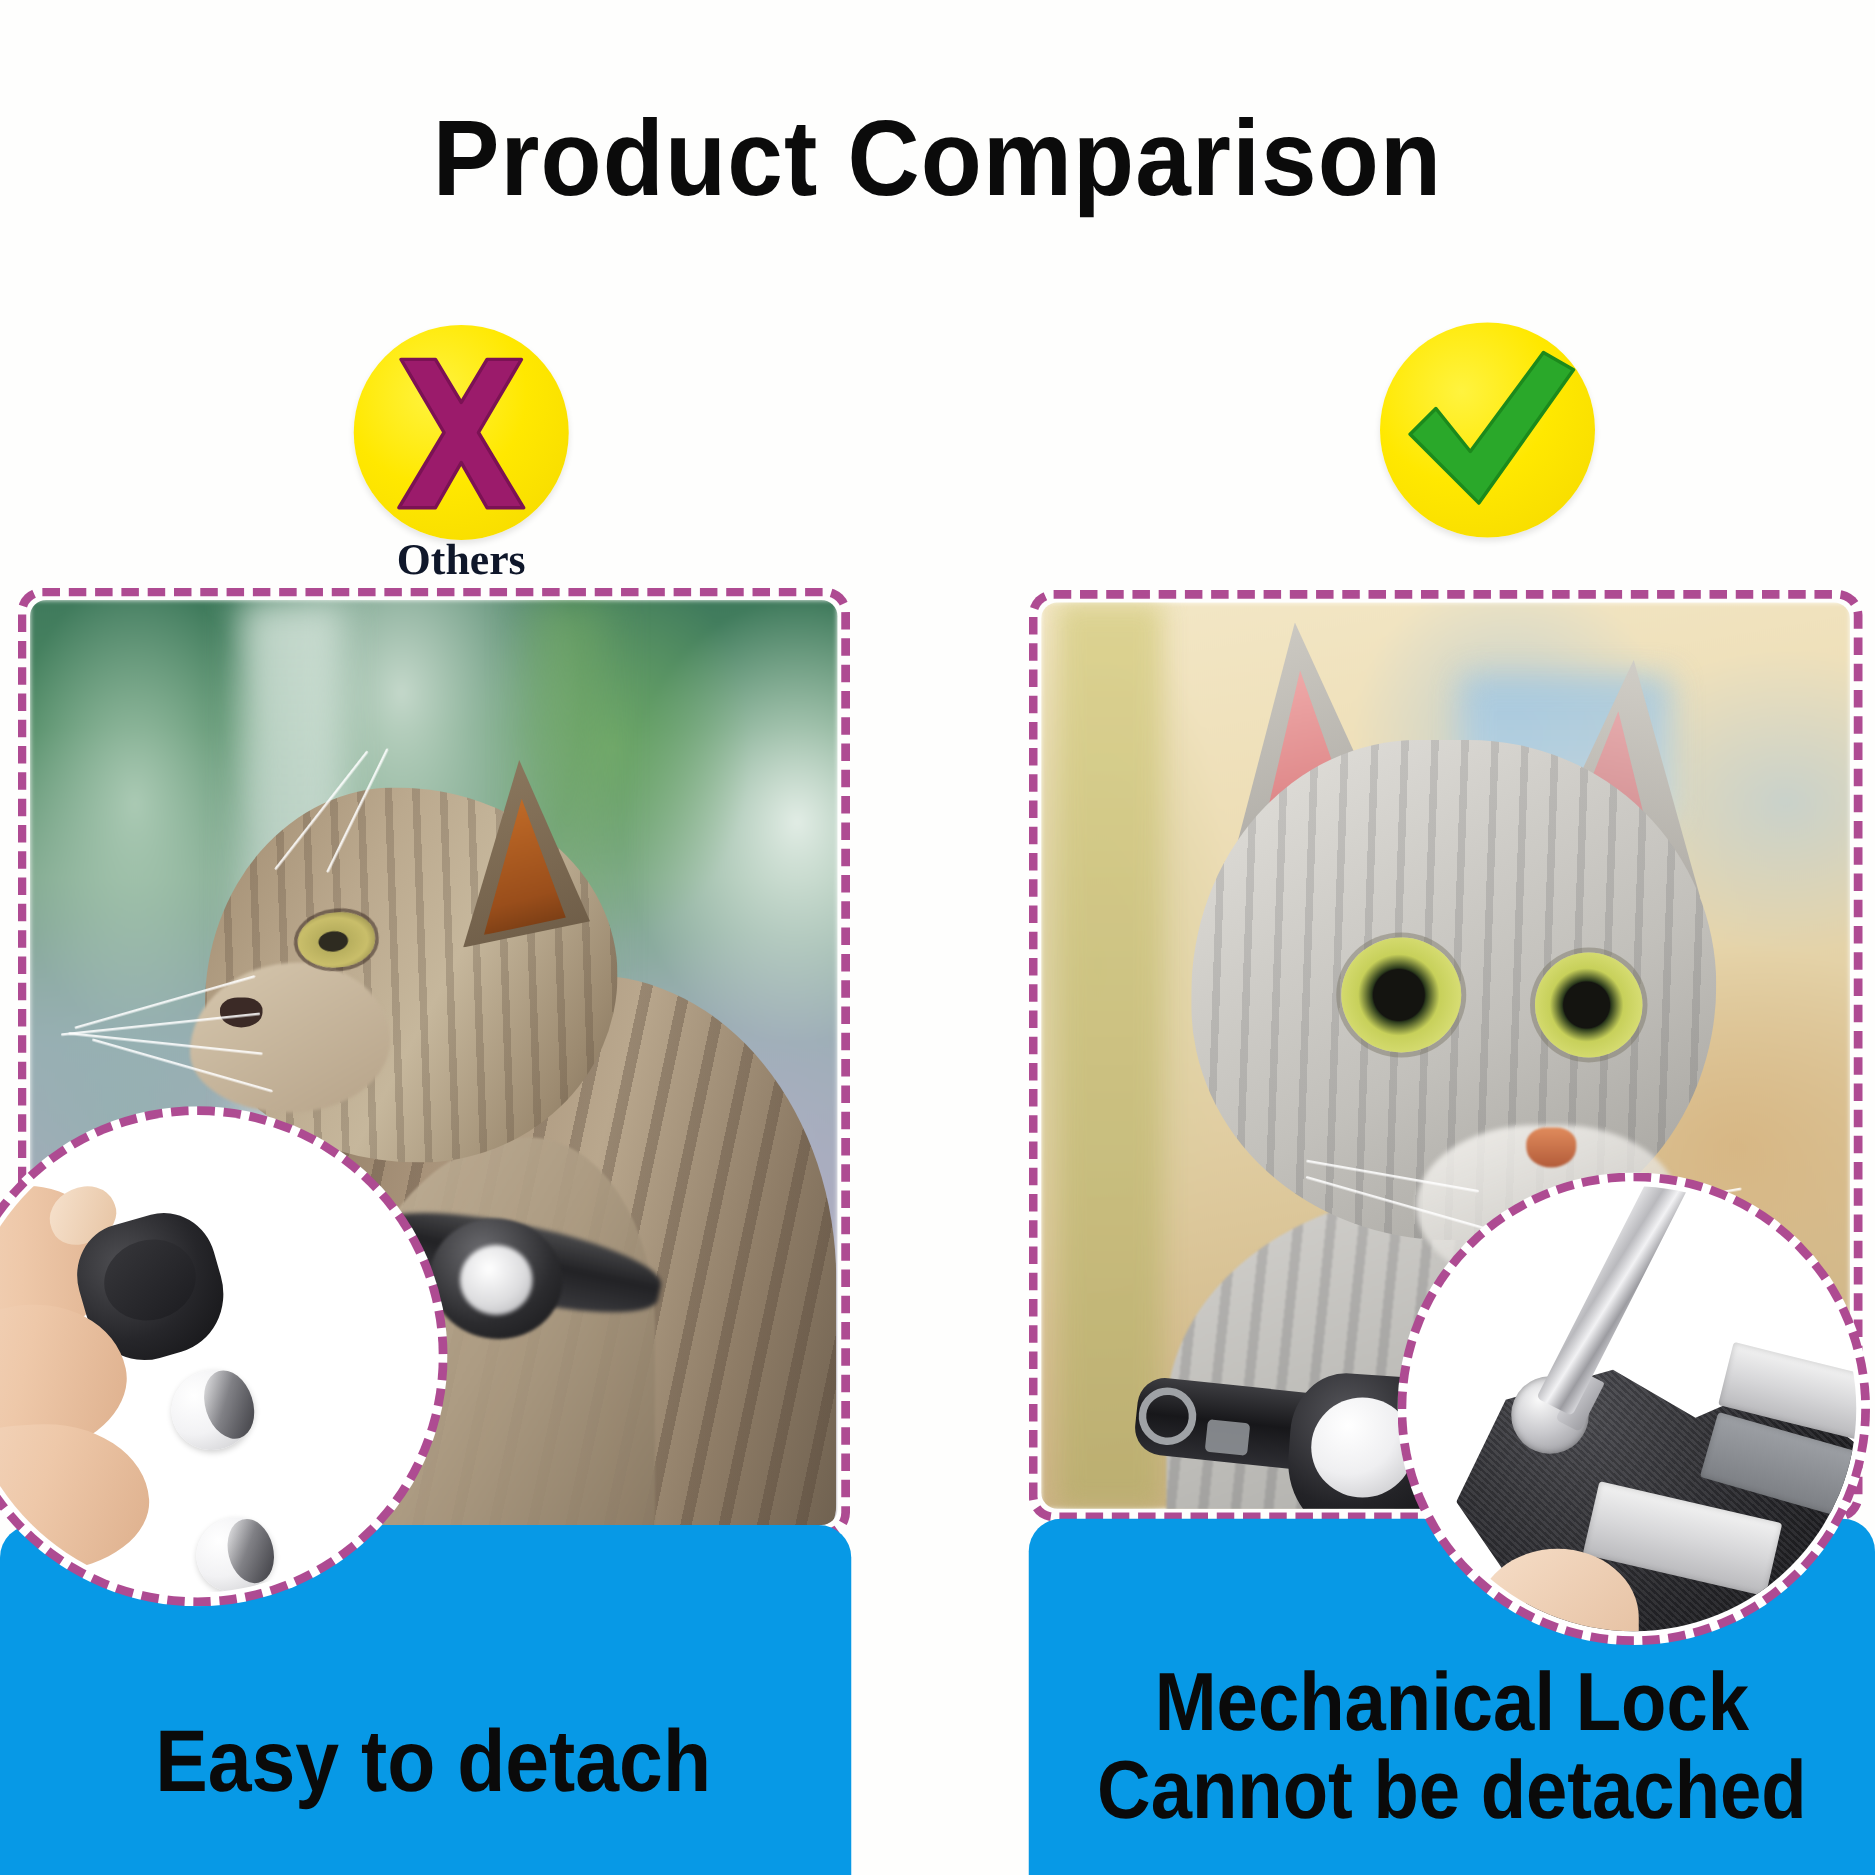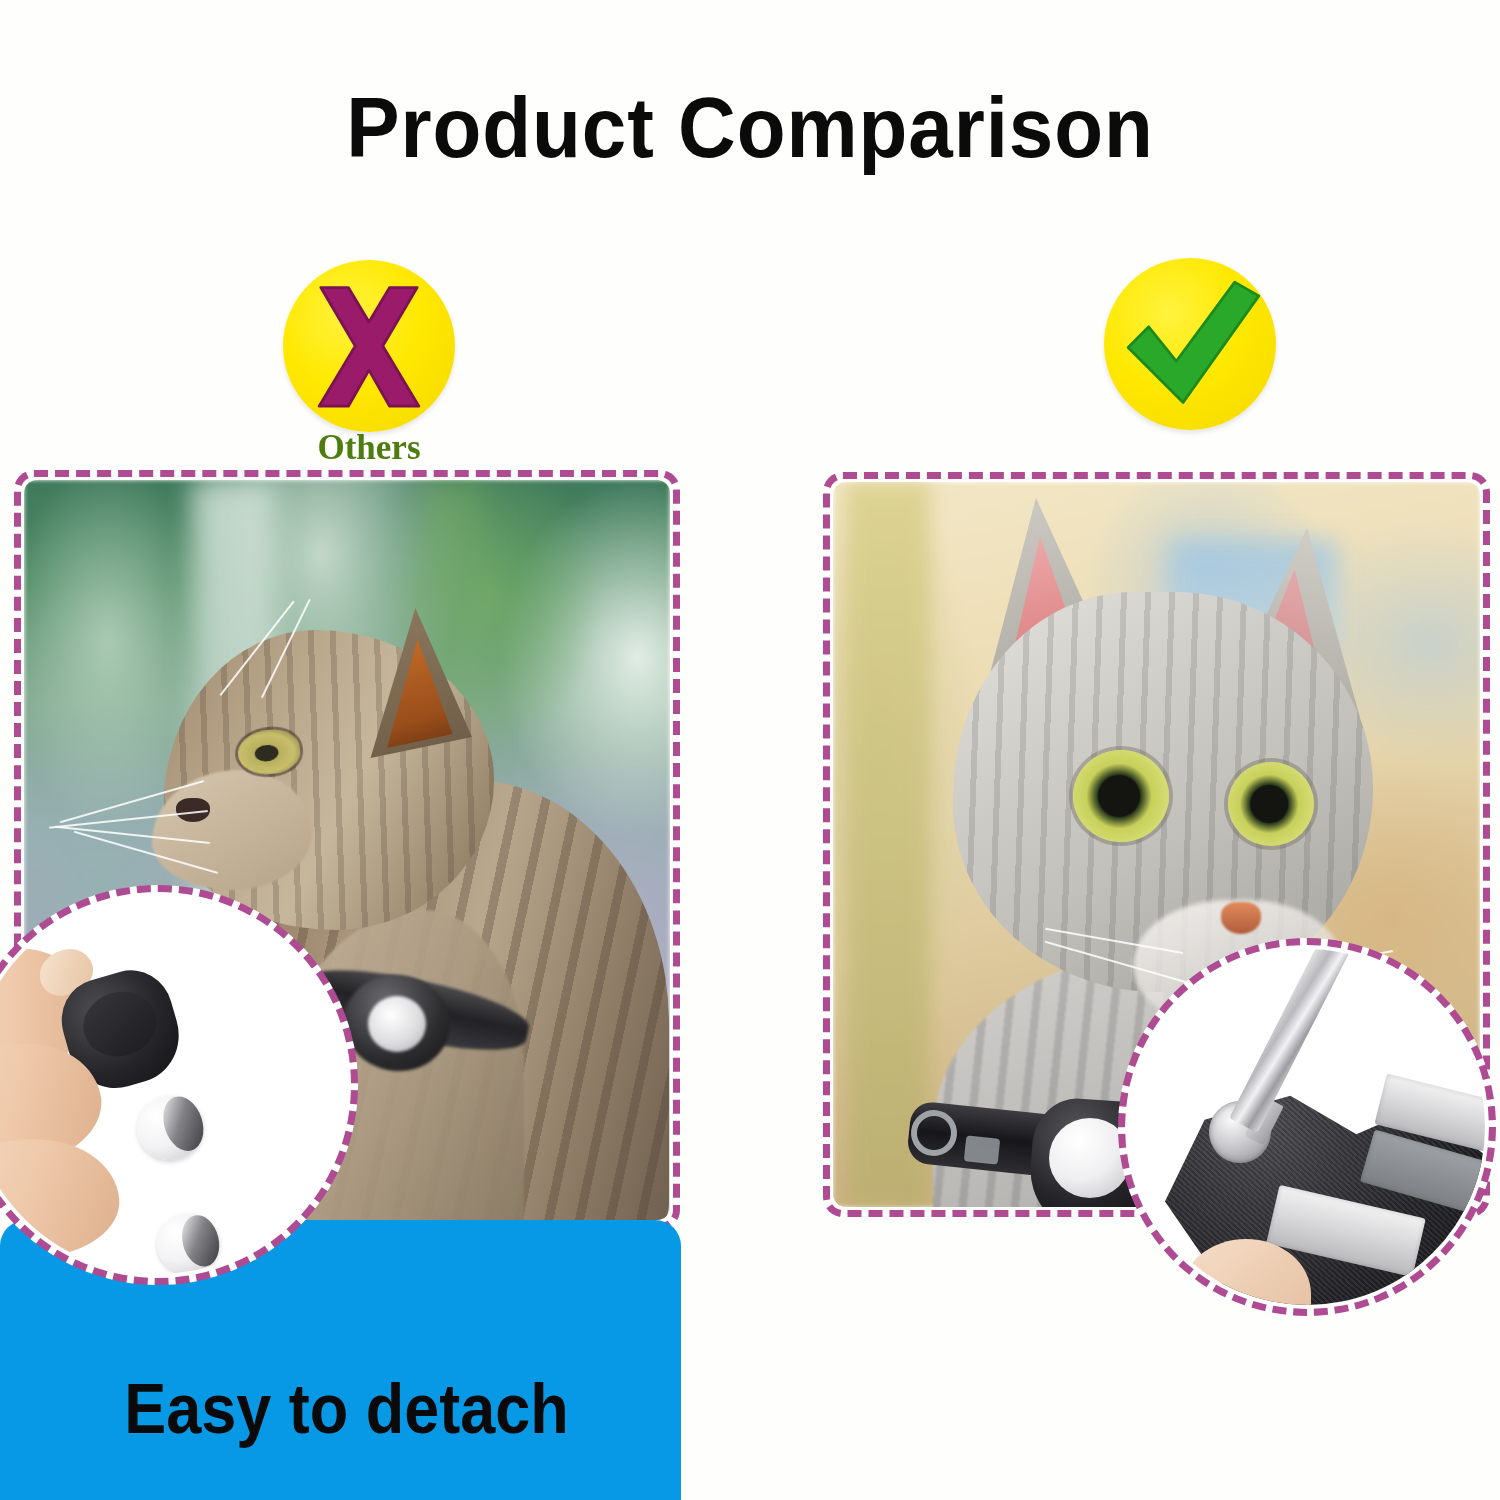--- a/index.html
+++ b/index.html
@@ -28,21 +28,21 @@
   .badge{position:absolute;width:172px;height:172px;border-radius:50%;
          background:radial-gradient(circle at 38% 32%, #FFF33F 0%, #FFE800 46%, #F4D800 100%);
          box-shadow:0 3px 5px rgba(0,0,0,.10);}
   .badge-x{left:283px;top:260px;}
   .badge-check{left:1104px;top:258px;}
   .badge svg{position:absolute;inset:0;width:100%;height:100%;}
 
   .badge-label{
     position:absolute;width:320px;text-align:center;
     font-family:"Liberation Serif",serif;
-    font-weight:bold;font-size:35px;color:#4d7c0f;
+    font-weight:bold;font-size:35px;color:#0f172a;
   }
   .label-others{left:209px;top:428px;}
   .label-ours{left:1030px;top:424px;}
 
   
   .panel{position:absolute;}
   .panel-left{left:14px;top:470px;width:666px;height:760px;}
   .panel-right{left:823px;top:472px;width:667px;height:745px;}
 
   .photo-frame{
@@ -456,20 +456,26 @@
         <div class="collar-r-refl" style="left:356px;top:672px;"></div>
         <div class="collar-r-refl" style="left:412px;top:678px;"></div>
         <div class="collar-r-ring"></div>
         <div class="tag-r"></div>
         <div class="tag-r-face"></div>
         <div class="tag-r-dot"></div>
       </div>
     </div>
   </div>
 
+  <div class="banner banner-right">
+    <div class="banner-text">
+      <span class="ln">Mechanical Lock</span>
+      <span class="ln">Cannot be detached</span>
+    </div>
+  </div>
 
   <div class="inset inset-right">
     <div class="inset-inner">
       <div class="holder"></div>
       <div class="strap s2"></div>
       <div class="strap s1"></div>
       <div class="strap s3"></div>
       <div class="thumb"></div>
       <div class="screw"></div>
       <div class="driver-tip"></div>

